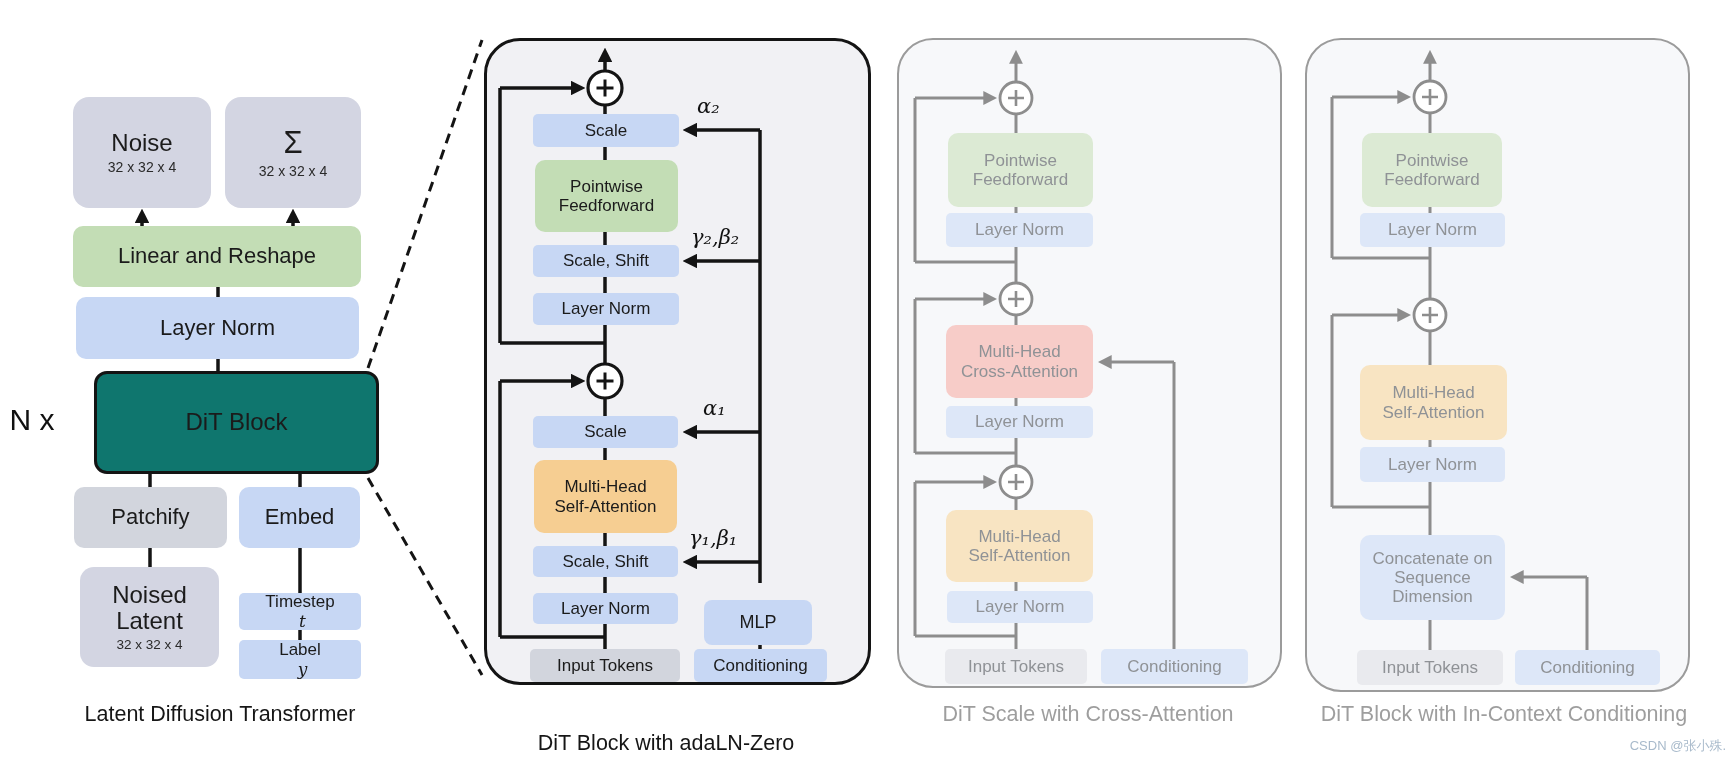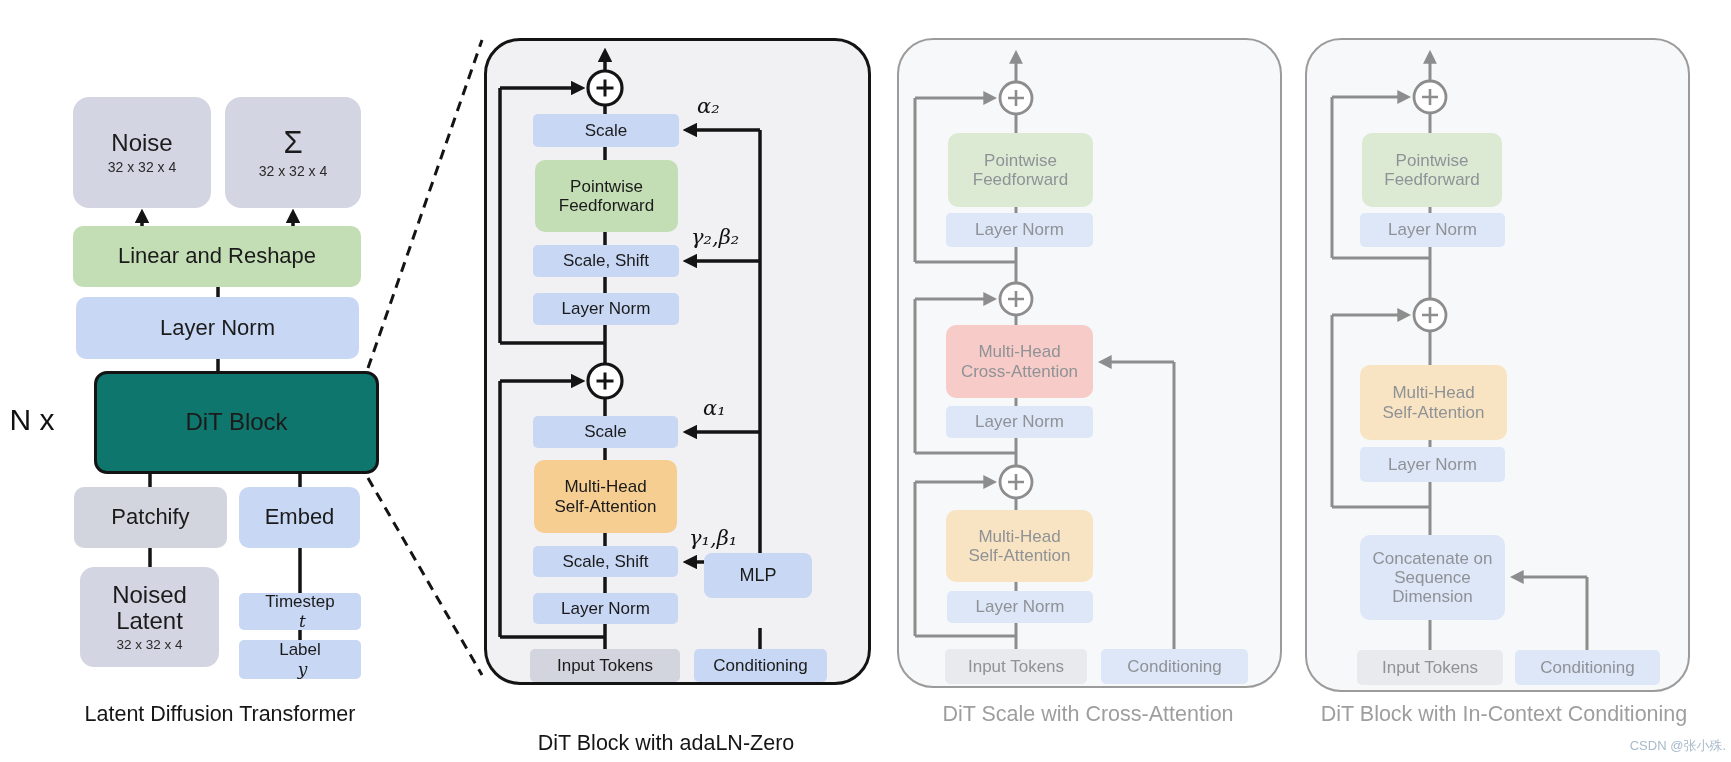--- a/index.html
+++ b/index.html
@@ -226,21 +226,21 @@
   </div>
   <div class="box orange r10 f17" style="left:534px;top:460px;width:143px;height:73px;padding:0 14px;">
     <span>Multi-Head Self-Attention</span>
   </div>
   <div class="box blue r7 f17" style="left:533px;top:546px;width:145px;height:31px;">
     <span>Scale, Shift</span>
   </div>
   <div class="box blue r7 f17" style="left:533px;top:593px;width:145px;height:31px;">
     <span>Layer Norm</span>
   </div>
-  <div class="box blue r8 f18" style="left:704px;top:553px;width:108px;height:45px;">
+  <div class="box blue r8 f18" style="left:704px;top:600px;width:108px;height:45px;">
     <span>MLP</span>
   </div>
   <div class="box grayb r7 f17" style="left:530px;top:649px;width:150px;height:33px;">
     <span>Input Tokens</span>
   </div>
   <div class="box blue r7 f17" style="left:694px;top:649px;width:133px;height:33px;">
     <span>Conditioning</span>
   </div>
   <div class="greek" style="left:697px;top:94px;">α₂</div>
   <div class="greek" style="left:691px;top:225px;">γ₂,β₂</div>

